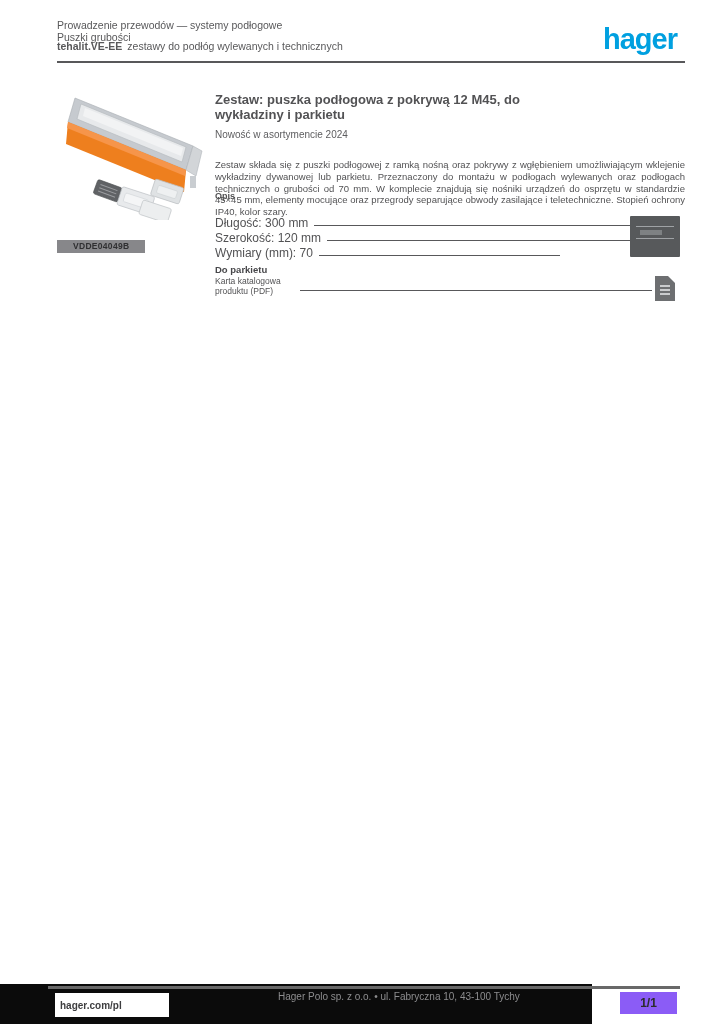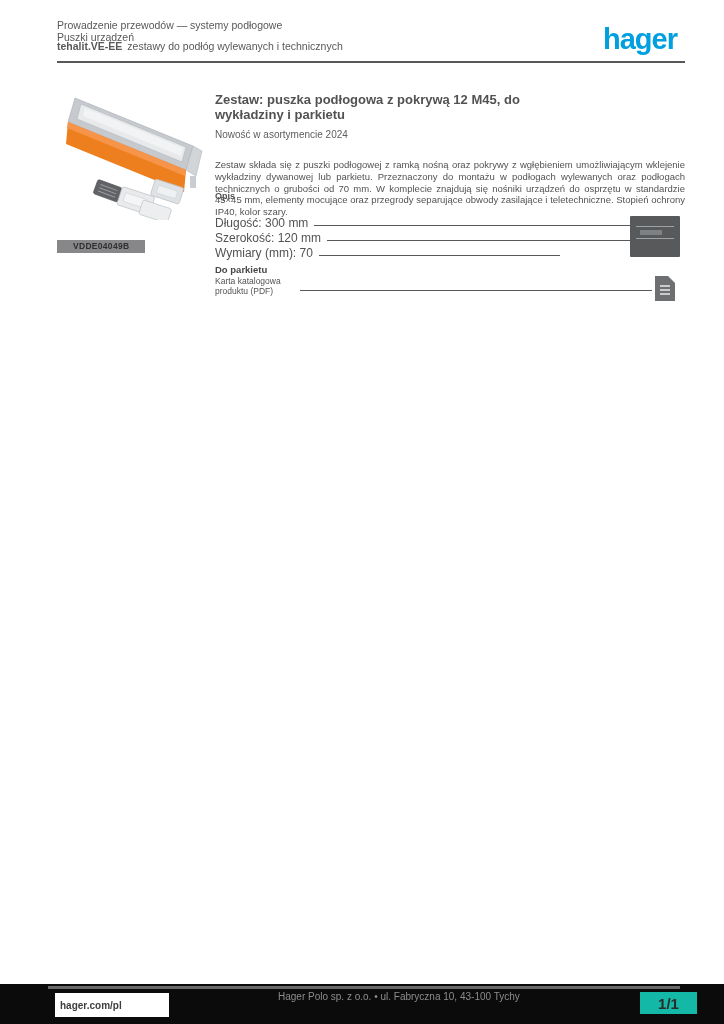--- a/index.html
+++ b/index.html
@@ -66,39 +66,39 @@
     content:""; position:absolute; right:0; top:0;
     border-style:solid; border-width:0 7px 7px 0;
     border-color:transparent #ffffff transparent transparent;
   }
   .pdf-icon::after {
     content:""; position:absolute; left:5px; top:9px; width:10px; height:2px;
     background:#c9cbcd; box-shadow:0 4px 0 #c9cbcd, 0 8px 0 #c9cbcd;
   }
 
   
-  .footer-bar { left:0; top:984px; width:724px; height:40px; background:#0b0b0b; }
+  .footer-bar { left:0; top:984px; width:592px; height:40px; background:#0b0b0b; }
   .footer-rule { left:48px; top:2px; width:632px; height:3px; background:#686868; position:absolute; }
   .site-box {
     position:absolute; left:55px; top:9px; width:114px; height:24px;
     background:#ffffff; display:flex; align-items:center; padding-left:5px;
   }
   .site-box span { font-size:10px; font-weight:bold; color:#3e3e40; }
   .footer-info { position:absolute; left:278px; top:7px; font-size:10px; color:#8d8d8f; white-space:nowrap; }
   .page-badge {
     position:absolute; left:620px; top:8px; width:57px; height:22px;
-    background:#14b8a6; color:#2b2b2b; font-size:15px; font-weight:bold;
-    display:flex; align-items:center; justify-content:center;margin-left:20px;
+    background:#8b5cf6; color:#2b2b2b; font-size:12px; font-weight:bold;
+    display:flex; align-items:center; justify-content:center;
   }
 </style>
 </head>
 <body>
 
 <div class="abs hdr-line" id="hdr1">Prowadzenie przewodów — systemy podłogowe</div>
-<div class="abs hdr-line" id="hdr2">Puszki urządzeń</div>
+<div class="abs hdr-line" id="hdr2">Puszki grubości</div>
 <div class="abs hdr-line" id="hdr3">
   <b>tehalit.VE-EE</b><span>zestawy do podłóg wylewanych i technicznych</span>
 </div>
 <div class="abs hdr-rule"></div>
 <div class="abs logo">hager</div>
 
 <svg class="abs product-img" viewBox="0 0 152 132" xmlns="http://www.w3.org/2000/svg">
 
   <polygon points="20,10 138,58 131,82 13,34" fill="#c6cacf" stroke="#a7adb2" stroke-width="0.6"></polygon>
   <polygon points="26,16 131,59 127,74 22,31" fill="#e7e9eb" stroke="#b3b8bc" stroke-width="0.6"></polygon>

